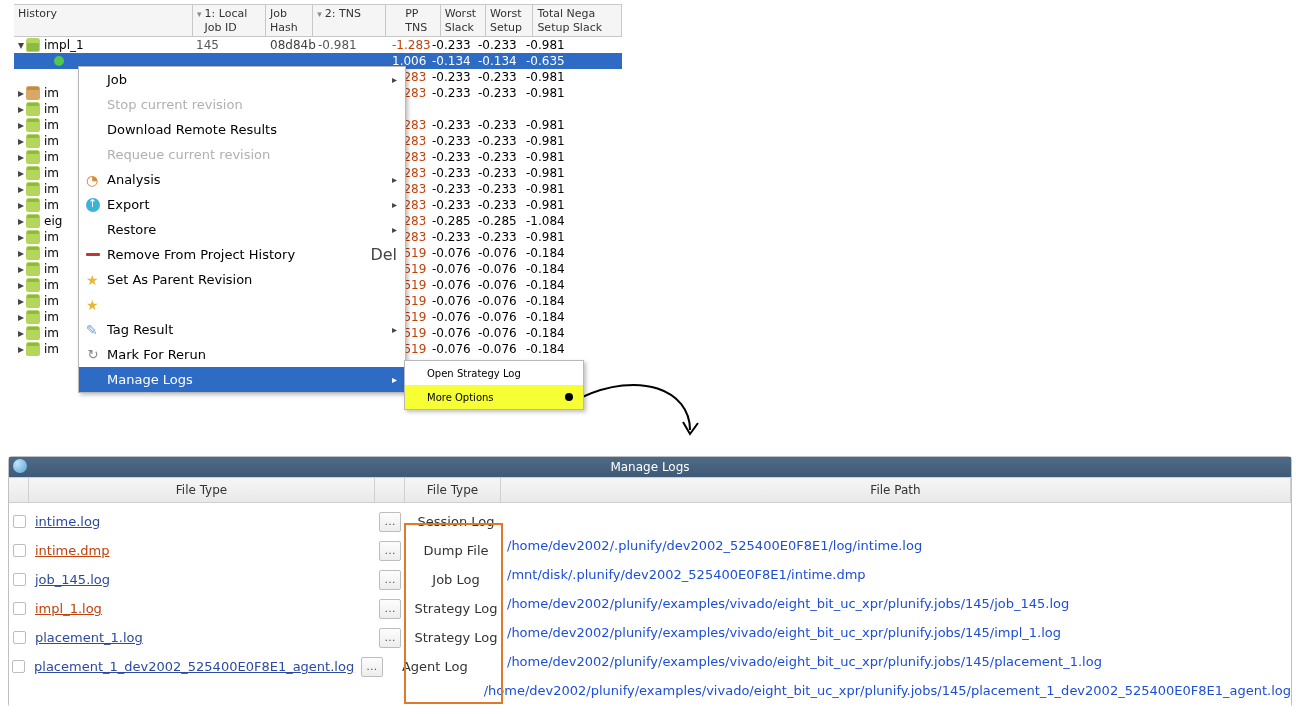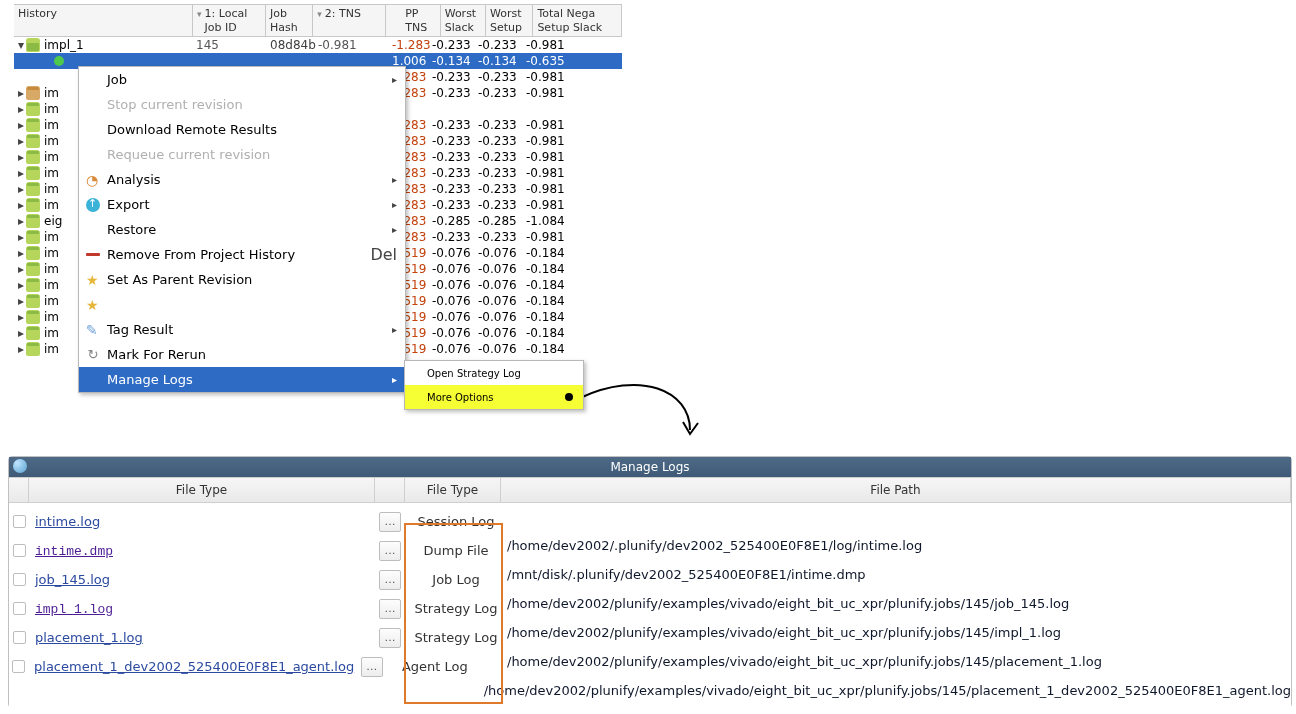--- a/index.html
+++ b/index.html
@@ -233,23 +233,23 @@
   .drow{
     display:flex;
     height:29px;
     align-items:center;
     font-size:13px;
   }
   .drow .dc0{ width:20px; display:flex;justify-content:center;}
   .drow .dc1{ width:346px; padding-left:6px;}
   .drow .dc2{ width:30px; display:flex;justify-content:center;}
   .drow .dc3{ width:96px; padding-left:6px; color:#333;text-align:center;}
-  .drow .dc4{ flex:1; padding-left:6px; color:#0f172a; white-space:nowrap;margin-top:48px;}
+  .drow .dc4{ flex:1; padding-left:6px; color:#1d4ed8; white-space:nowrap;margin-top:48px;}
   .drow a{ color:#2b4aa0; text-decoration:underline;}
-  .drow a.red{ color:#4c1d95;font-family:Liberation Mono, monospace;}
+  .drow a.red{ color:#c2410c;}
   .drow .chk{
     width:13px;height:13px;border:1px solid #bdbdbd;border-radius:2px;background:#fff;
   }
   .drow .dots{
     width:22px;height:20px;border:1px solid #bdbdbd;border-radius:2px;
     background:linear-gradient(#fdfdfd,#ededed);
     display:flex;align-items:center;justify-content:center;font-size:11px;color:#555;
   }
 </style>
 </head>

